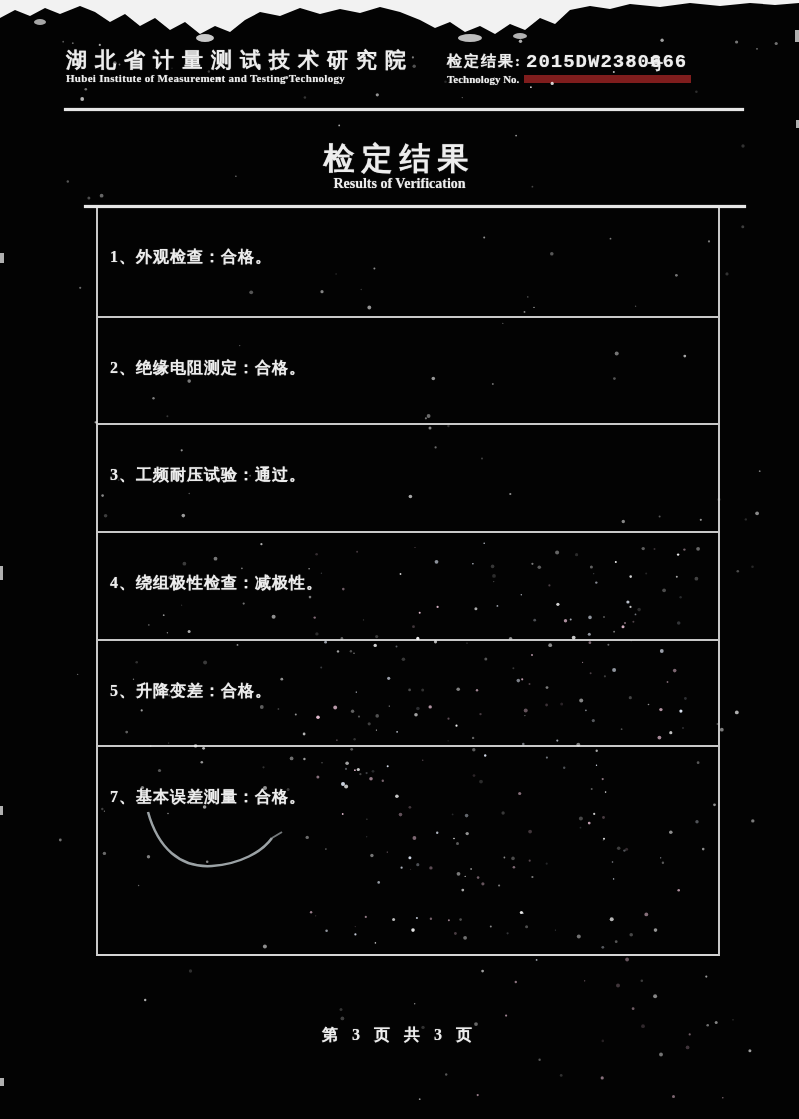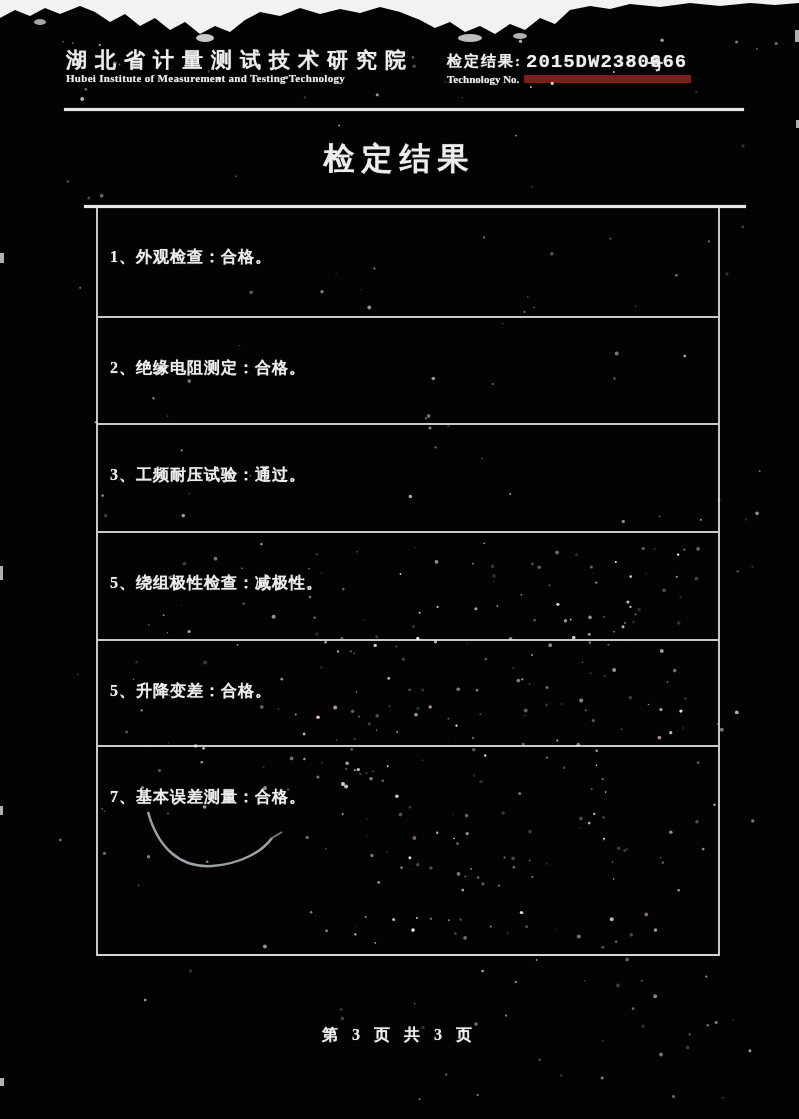--- a/index.html
+++ b/index.html
@@ -57,34 +57,35 @@
 
   <div class="txt org-cn">湖北省计量测试技术研究院</div>
   <div class="txt org-en">Hubei Institute of Measurement and Testing Technology</div>
   <div class="txt cert-label">检定结果:</div>
   <div class="txt cert-label-en">Technology No.</div>
   <div class="txt cert-num">2015DW2380666</div>
   <div class="txt cert-suffix">号</div>
   <div class="rule rule-header"></div>
 
   <div class="txt title-cn">检定结果</div>
+  <div class="txt title-en">Results of Verification</div>
 
   <div class="rule rule-tabletop"></div>
   <div class="table">
     <div class="row" style="height:111px">
         <span class="txt">1、外观检查：合格。</span>
       </div>
     <div class="row" style="height:107px">
         <span class="txt">2、绝缘电阻测定：合格。</span>
       </div>
     <div class="row" style="height:108px">
         <span class="txt">3、工频耐压试验：通过。</span>
       </div>
     <div class="row" style="height:108px">
-        <span class="txt">5、绕组极性检查：减极性。</span>
+        <span class="txt">4、绕组极性检查：减极性。</span>
       </div>
     <div class="row" style="height:106px">
         <span class="txt">5、升降变差：合格。</span>
       </div>
     <div class="row" style="height:105px">
         <span class="txt">7、基本误差测量：合格。</span>
       </div>
   </div>
 
   <svg id="stamp-arc" width="799" height="1119" viewBox="0 0 799 1119">

